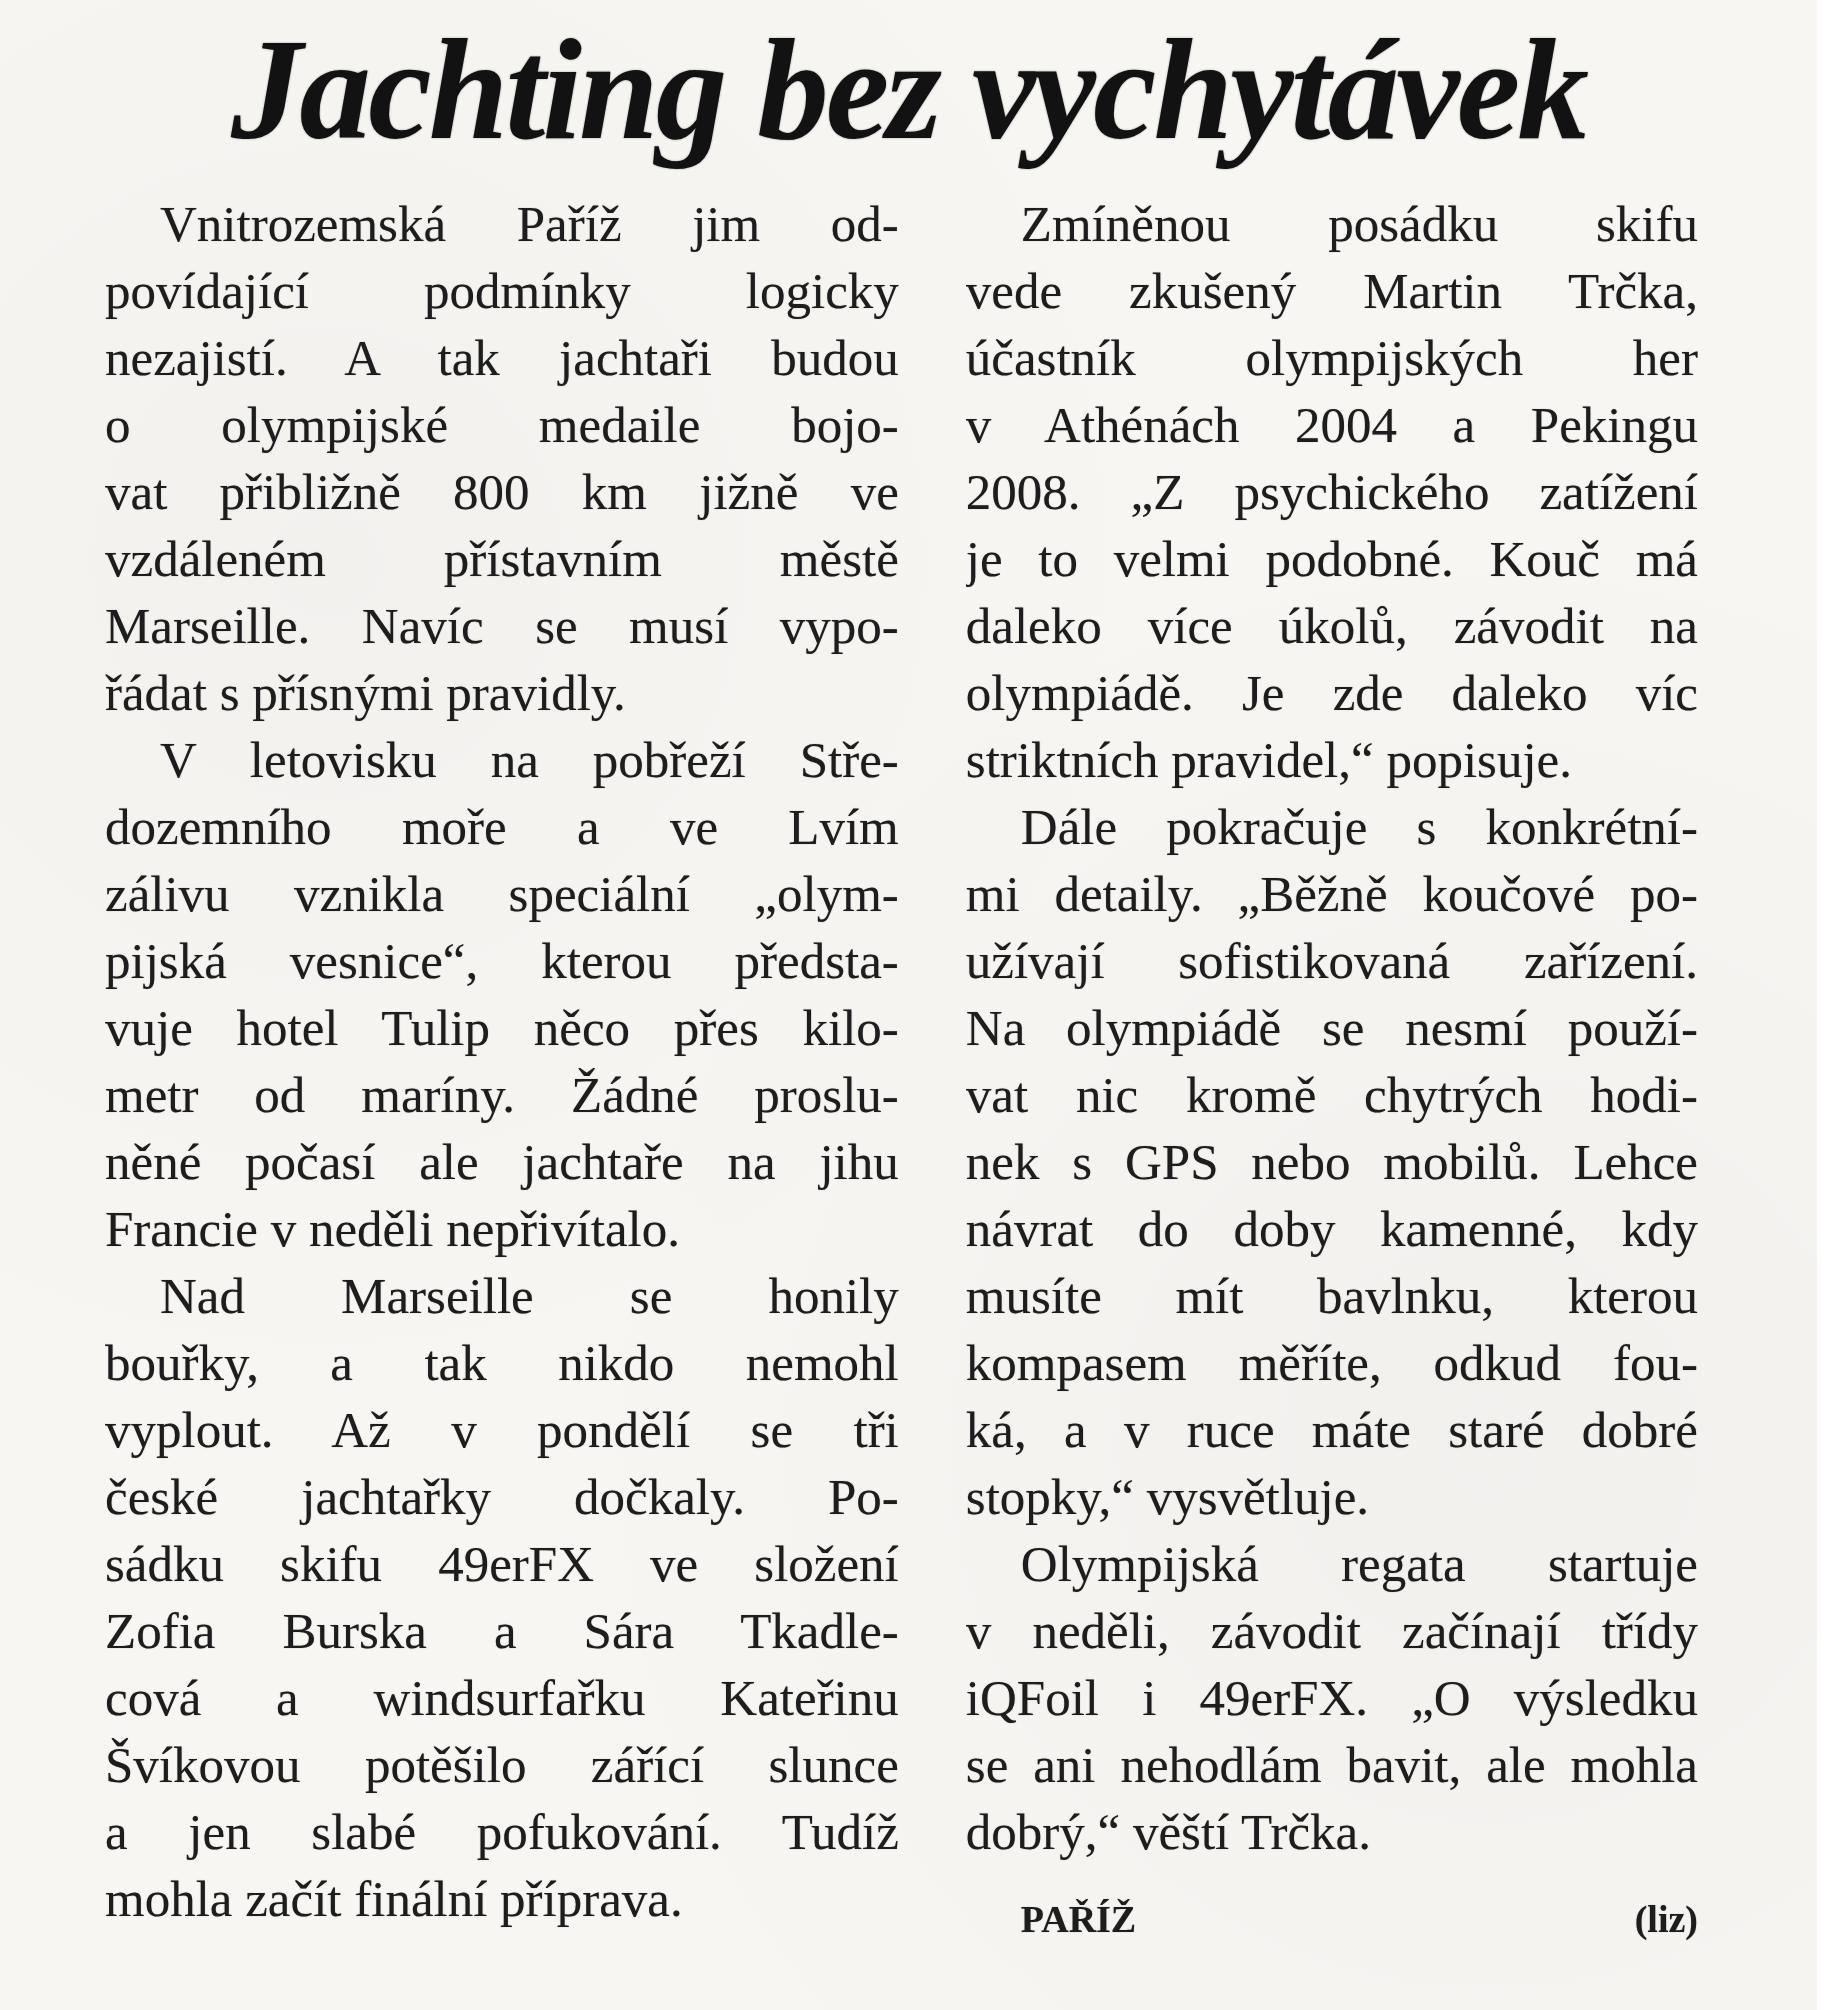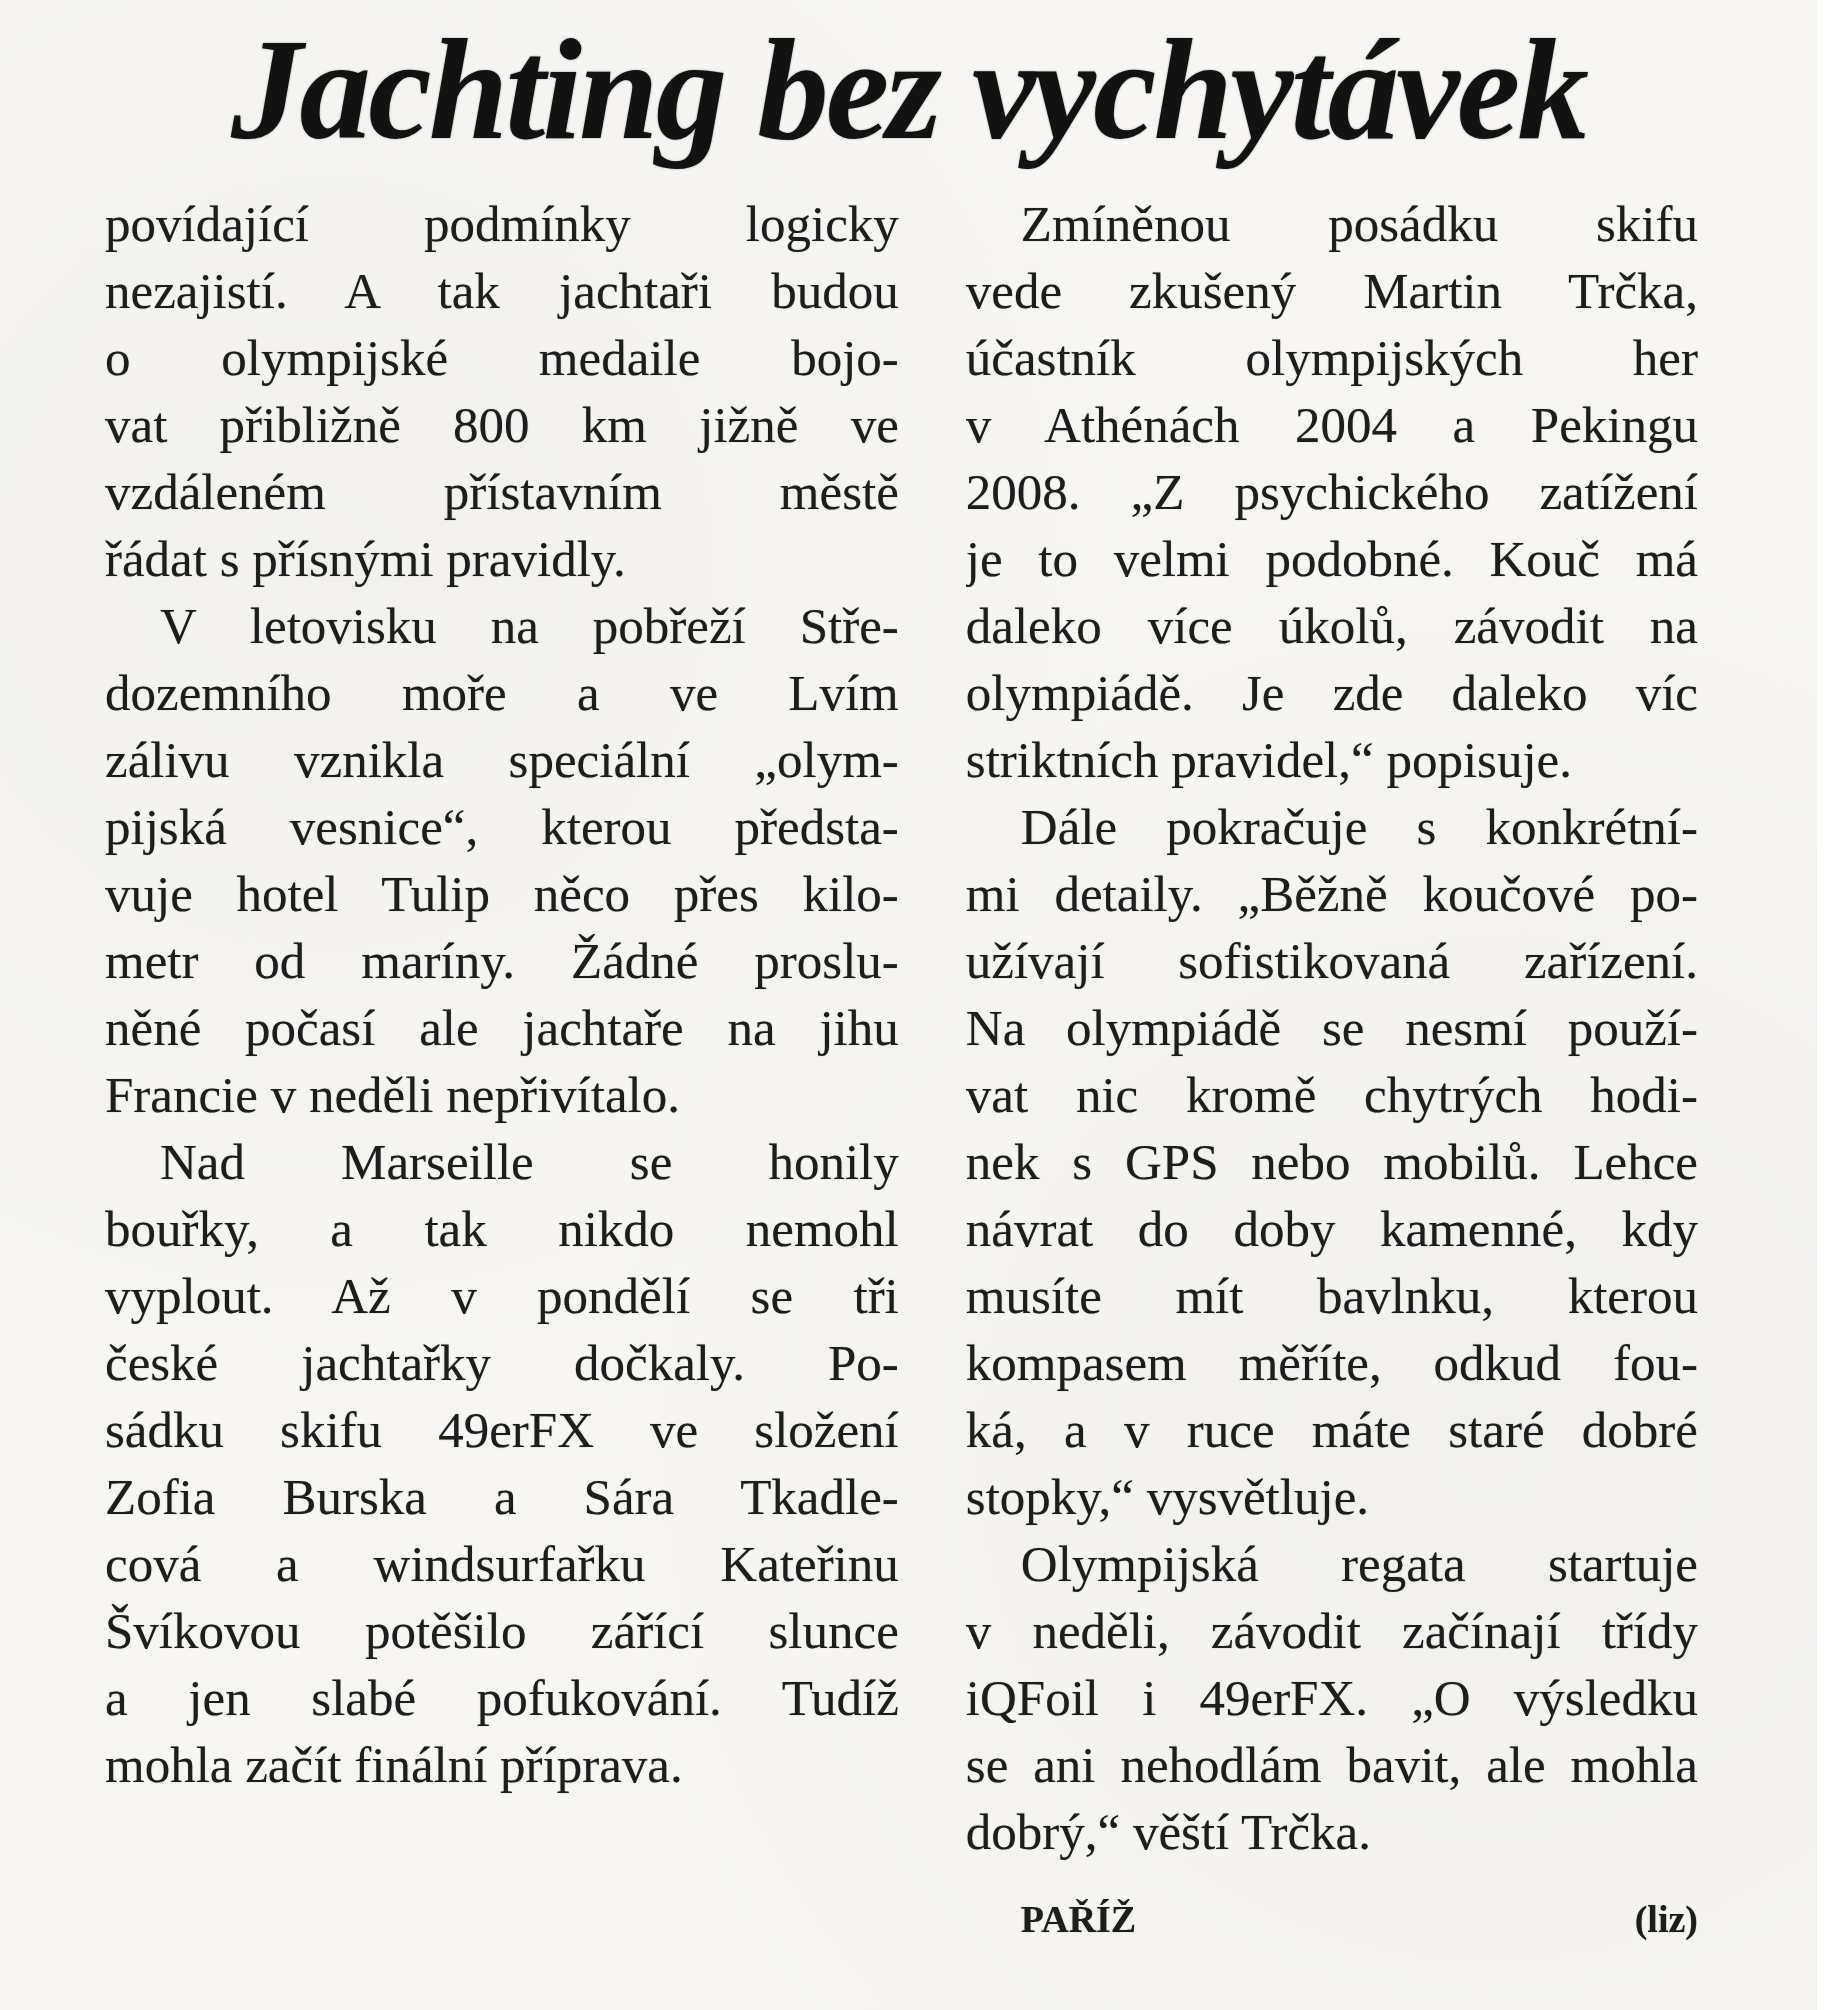--- a/index.html
+++ b/index.html
@@ -69,25 +69,27 @@
 </head>
 <body>
 
 <div class="paper">
 
   <h1 class="title">Jachting bez vychytávek</h1>
 
   <div class="cols">
 
     <div class="col col-left">
+      <div class="ln ind">Vnitrozemská Paříž jim od-</div>
       <div class="ln">povídající podmínky logicky</div>
       <div class="ln">nezajistí. A tak jachtaři budou</div>
       <div class="ln">o olympijské medaile bojo-</div>
       <div class="ln">vat přibližně 800 km jižně ve</div>
       <div class="ln">vzdáleném přístavním městě</div>
+      <div class="ln">Marseille. Navíc se musí vypo-</div>
       <div class="ln pe">řádat s přísnými pravidly.</div>
       <div class="ln ind">V letovisku na pobřeží Stře-</div>
       <div class="ln">dozemního moře a ve Lvím</div>
       <div class="ln">zálivu vznikla speciální „olym-</div>
       <div class="ln">pijská vesnice“, kterou předsta-</div>
       <div class="ln">vuje hotel Tulip něco přes kilo-</div>
       <div class="ln">metr od maríny. Žádné proslu-</div>
       <div class="ln">něné počasí ale jachtaře na jihu</div>
       <div class="ln pe">Francie v neděli nepřivítalo.</div>
       <div class="ln ind">Nad Marseille se honily</div>

